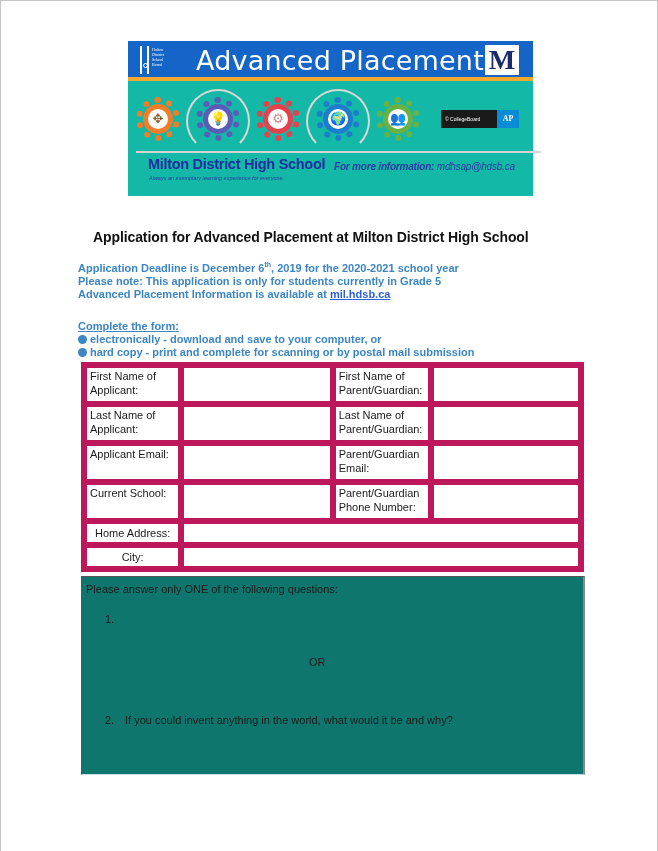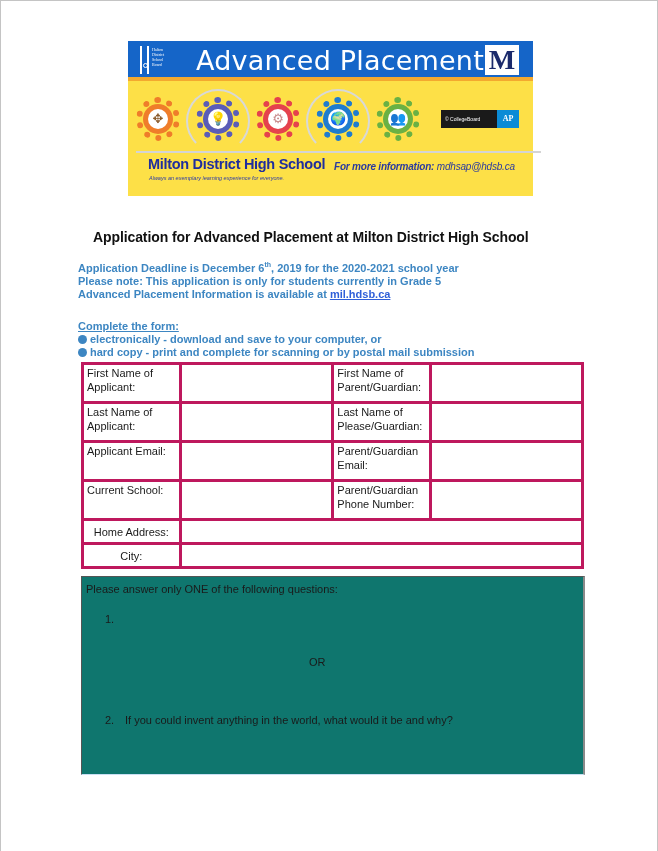--- a/index.html
+++ b/index.html
@@ -6,21 +6,21 @@
   html, body { width: 658px; height: 851px; background: #ffffff; overflow: hidden; }
   body { font-family: "Liberation Sans", sans-serif; position: relative; }
 
   .page {
     position: absolute; left: 0; top: 0; width: 658px; height: 851px;
     border-left: 1px solid #c4c4c4; border-right: 1px solid #c4c4c4; border-top: 1px solid #c4c4c4;
     background: #fff;
   }
 
   
-  .banner { position: absolute; left: 127px; top: 40px; width: 405px; height: 155px; background: #fde047; }
+  .banner { position: absolute; left: 127px; top: 40px; width: 405px; height: 155px; background: #14b8a6; }
   .banner-bar {
     position: absolute; left: 0; top: 0; width: 405px; height: 40px;
     background: #1565c8; border-bottom: 4px solid #f3a92f;
   }
   .board-logo { position: absolute; left: 12px; top: 5px; width: 38px; height: 30px; }
   .board-logo .mark { position: absolute; left: 0; top: 0; width: 9px; height: 28px; border-left: 2px solid #fff; border-right: 2px solid #fff; }
   .board-logo .mark::after { content: ""; position: absolute; left: 1px; top: 17px; width: 3px; height: 3px; border-radius: 50%; border: 1px solid #fff; }
   .board-logo .words { position: absolute; left: 12px; top: 1px; font-family: "Liberation Serif", serif; font-size: 4px; line-height: 5px; color: #fff; }
   .banner-title {
     position: absolute; left: 68px; top: 4px; font-size: 27px; color: #fff; font-weight: normal; letter-spacing: 0.2px;
@@ -51,21 +51,21 @@
   .doc-title { position: absolute; left: 92px; top: 228px; font-size: 14px; font-weight: bold; color: #111; letter-spacing: -0.1px; }
   .info { position: absolute; left: 77px; top: 261px; color: #3d86c2; font-size: 11px; font-weight: bold; line-height: 13px; }
   .info sup { font-size: 7px; line-height: 0; }
   .info a { color: #2f5fd8; text-decoration: underline; }
   .howto { position: absolute; left: 77px; top: 319px; color: #3d86c2; font-size: 11px; font-weight: bold; line-height: 13px; }
   .howto .u { text-decoration: underline; }
   .bullet { display: inline-block; width: 9px; height: 9px; border-radius: 50%; background: #3d86c2; margin-right: 3px; vertical-align: -0.5px; }
 
   
   table.form { position: absolute; left: 80px; top: 361px; width: 503px; border-collapse: collapse; font-size: 11px; color: #1a1a1a; }
-  table.form td { border: 3px solid #be185d; vertical-align: top; padding: 1px 3px 1px 3px; line-height: 14px; }
+  table.form td { border: 6px solid #be185d; vertical-align: top; padding: 1px 3px 1px 3px; line-height: 14px; }
   table.form tr.tall td { height: 39px; }
   table.form tr.short td { height: 24px; vertical-align: middle; }
   .c1 { width: 98px; }
   .c2 { width: 154px; }
   .c3 { width: 98px; }
   .c4 { width: 153px; }
   td.lbl-right { text-align: center; padding-right: 4px; }
   .field { display: block; width: 100%; height: 100%; min-height: 14px; }
 
   
@@ -176,21 +176,21 @@
       <td>First Name of Parent/Guardian:</td>
       <td>
             <span class="field"></span>
           </td>
     </tr>
     <tr class="tall">
       <td>Last Name of Applicant:</td>
       <td>
             <span class="field"></span>
           </td>
-      <td>Last Name of Please/Guardian:</td>
+      <td>Last Name of Parent/Guardian:</td>
       <td>
             <span class="field"></span>
           </td>
     </tr>
     <tr class="tall">
       <td>Applicant Email:</td>
       <td>
             <span class="field"></span>
           </td>
       <td>Parent/Guardian Email:</td>

